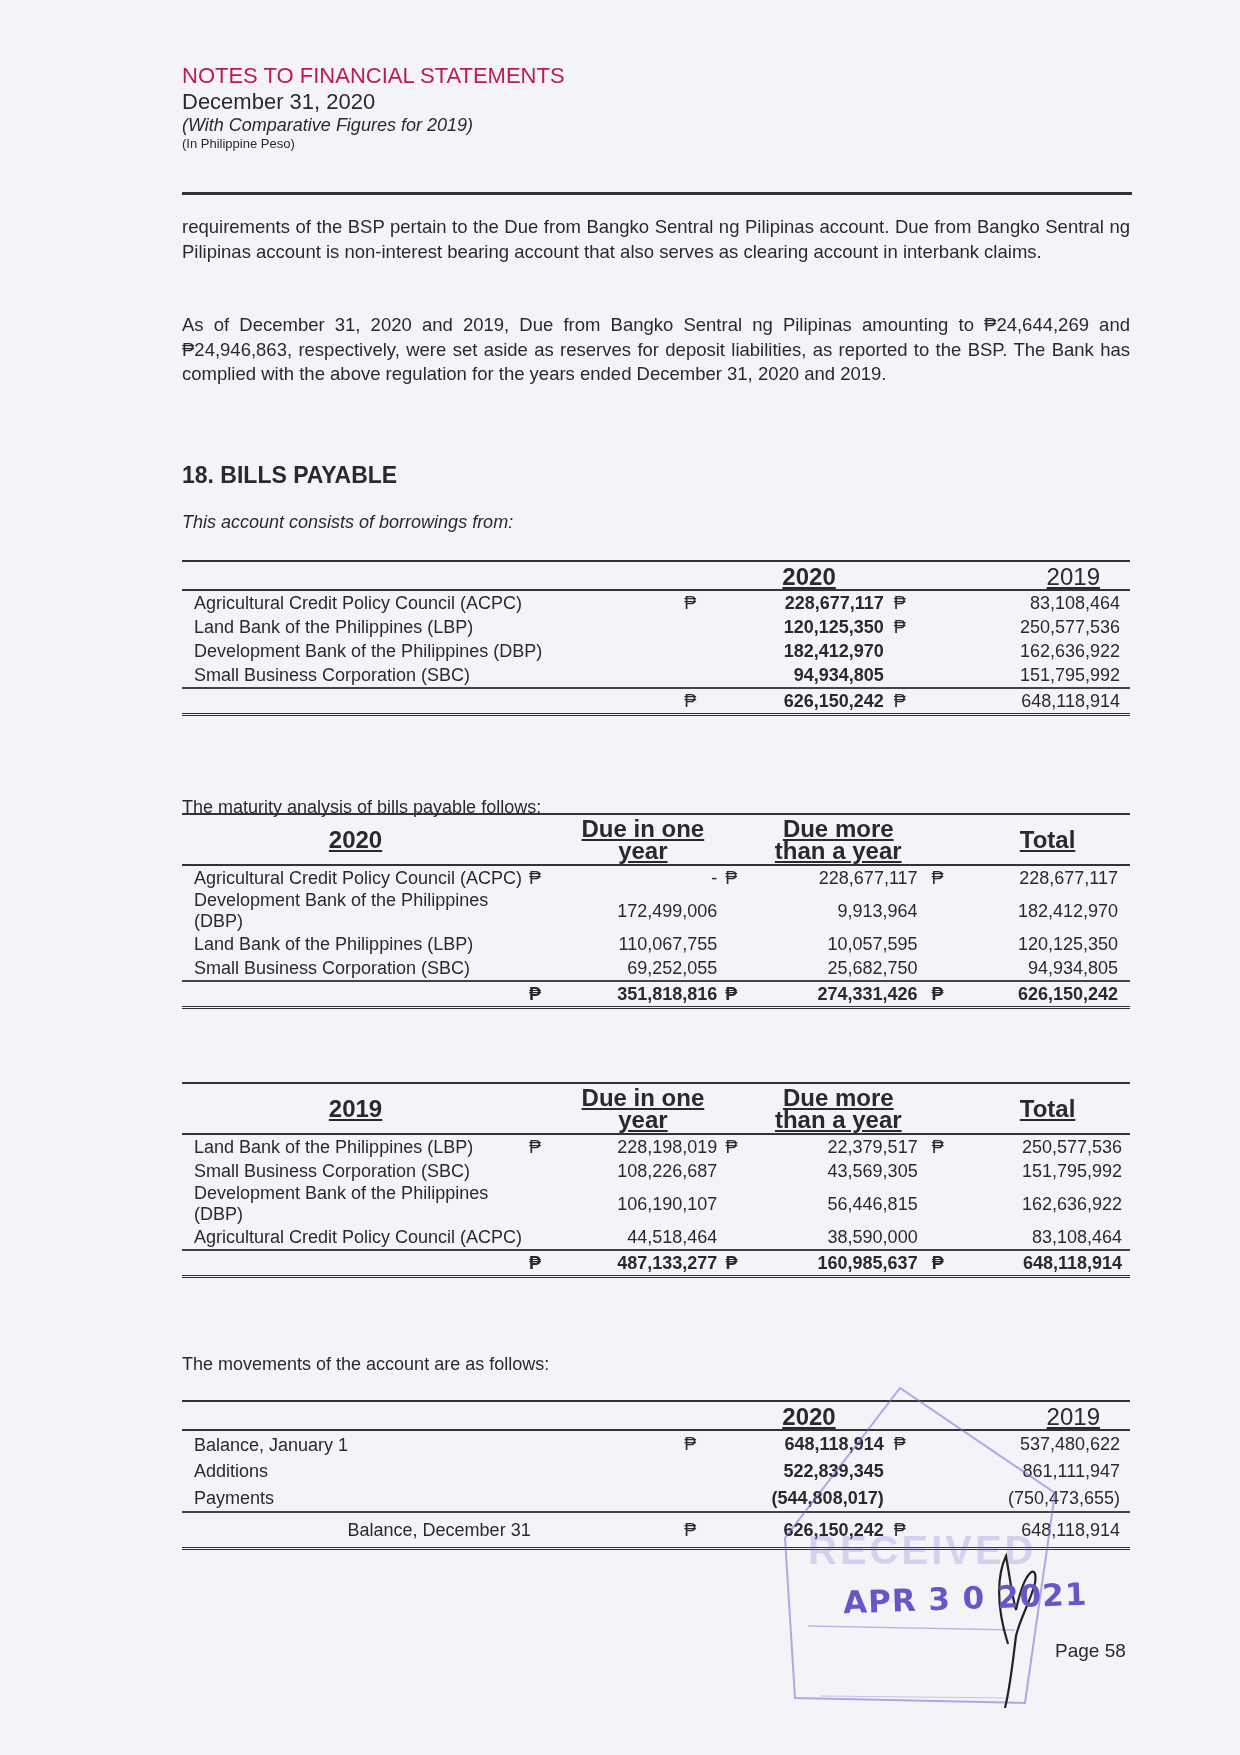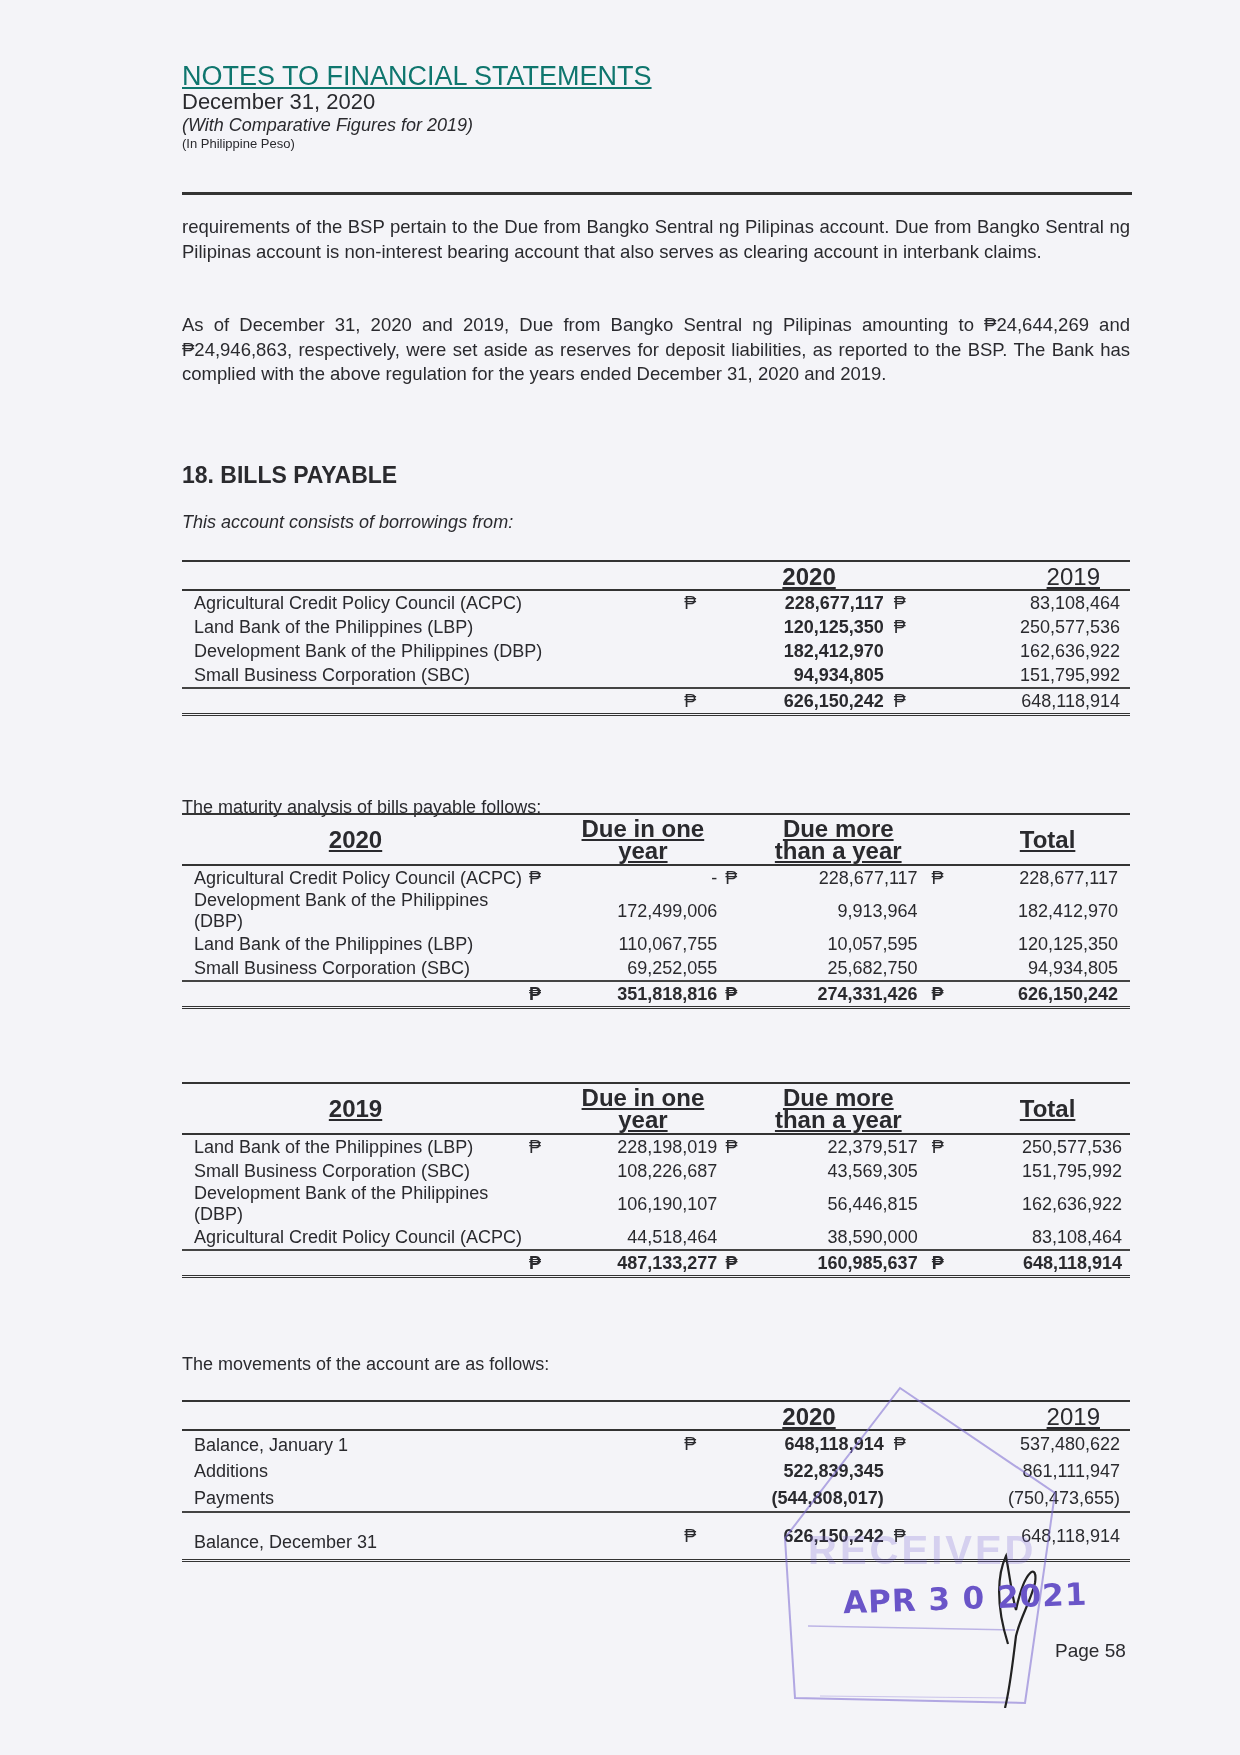--- a/index.html
+++ b/index.html
@@ -3,21 +3,21 @@
 <meta charset="utf-8">
 <style>
   html, body { margin:0; padding:0; }
   body {
     width:1240px; height:1755px; background:#f4f4f8; position:relative; overflow:hidden;
     font-family:"Liberation Sans", sans-serif; color:#2a2a2e;
   }
   .page { position:absolute; left:0; top:0; width:1240px; height:1755px; }
   .hdr { position:absolute; left:182px; top:64px; width:950px; }
   .hdr .co { font-size:25px; font-weight:bold; letter-spacing:-0.3px; color:#2b2b30; line-height:30px; }
-  .hdr .sub { font-size:27px; color:#0f766e; line-height:24px;text-decoration:underline; }
+  .hdr .sub { font-size:22px; color:#be185d; line-height:24px; }
   .hdr .date { font-size:22px; line-height:24px; margin-top:2px; }
   .hdr .comp { font-size:18px; font-style:italic; line-height:22px; }
   .hdr .cur { font-size:13px; line-height:16px; }
   .hdr-rule { position:absolute; left:182px; top:192px; width:950px; height:3px; background:#333; }
 
   .para { position:absolute; left:182px; width:948px; font-size:18.5px; line-height:24.5px; text-align:justify; }
   .sec { position:absolute; left:182px; font-size:23px; font-weight:bold; }
   .lead { position:absolute; left:182px; font-size:18px; }
 
   table.fin { position:absolute; left:182px; width:948px; border-collapse:collapse; font-size:18px; }
@@ -282,21 +282,21 @@
       <td class="rt" style="padding-right:10px;">861,111,947</td>
     </tr>
     <tr>
       <td class="lbl" style="line-height:26px;">Payments</td>
       <td class="peso"></td>
       <td class="rt bold">(544,808,017)</td>
       <td class="peso" style="padding-left:10px;"></td>
       <td class="rt" style="padding-right:10px;">(750,473,655)</td>
     </tr>
     <tr class="sumline dblline">
-      <td class="lbl" style="padding:17px 0 5px 12px;">Balance, December 31</td>
+      <td class="lbl" style="padding:5px 0 5px 12px;text-align:center;">Balance, December 31</td>
       <td class="peso">₱</td>
       <td class="rt bold">626,150,242</td>
       <td class="peso" style="padding-left:10px;">₱</td>
       <td class="rt" style="padding-right:10px;">648,118,914</td>
     </tr>
   </tbody>
     </table>
 
   <svg class="stamp" viewBox="0 0 280 330">
     <polygon points="120,10 275,115 245,325 15,320 5,160" fill="none" stroke="#7a68d0" stroke-width="2" opacity="0.55"></polygon>

